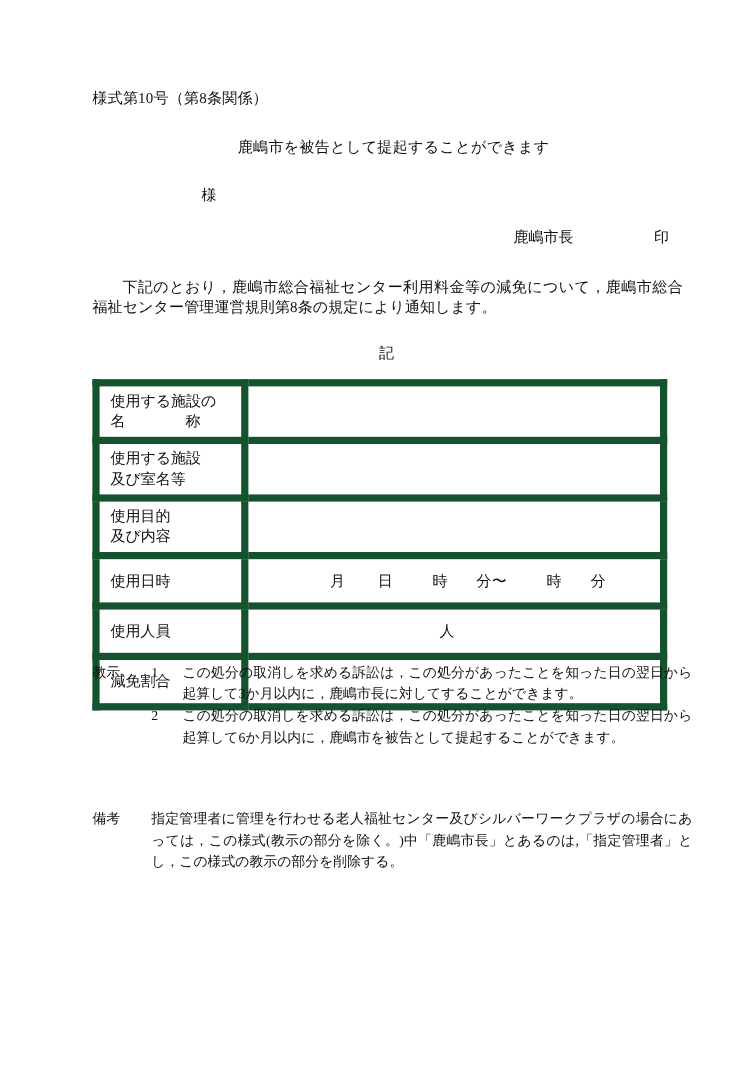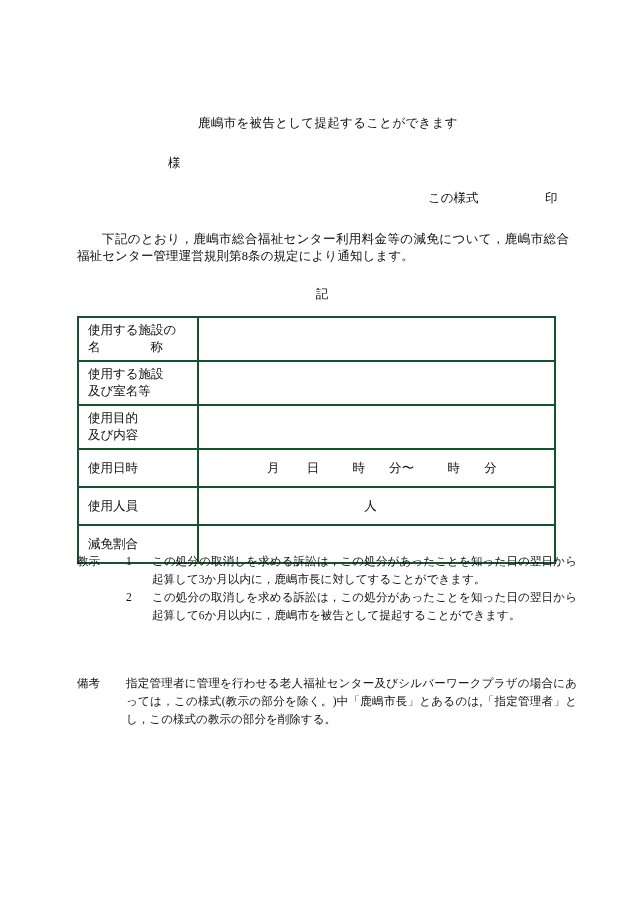--- a/index.html
+++ b/index.html
@@ -96,21 +96,21 @@
   .form-table {
     position: absolute;
     left: 77px;
     top: 316px;
     width: 479px;
     border-collapse: collapse;
     table-layout: fixed;
     font-size: 12.5px;
   }
   .form-table td {
-    border: 2px solid #14532d;
+    border: 6px solid #14532d;
     padding: 0;
     vertical-align: middle;
   }
   .form-table td.label {
     width: 100px;
     padding: 4px 9px 4px 9px;
     line-height: 17px;
   }
   .form-table td.value {
     padding: 4px 10px;
@@ -203,27 +203,28 @@
     display: block;
     text-align: justify;
     letter-spacing: 0.05px;
   }
 </style>
 </head>
 <body>
 
 <div class="page">
 
+  <div class="abs form-no">様式第10号（第8条関係）</div>
 
   <div class="abs doc-title">鹿嶋市を被告として提起することができます</div>
 
   <div class="abs addressee">様</div>
 
   <div class="abs issuer-row">
-    <span class="issuer-name">この様式</span>
+    <span class="issuer-name">鹿嶋市長</span>
     <span class="issuer-seal">印</span>
   </div>
 
   <div class="abs body-para">下記のとおり，鹿嶋市総合福祉センター利用料金等の減免について，鹿嶋市総合福祉センター管理運営規則第8条の規定により通知します。</div>
 
   <div class="abs ki-mark">記</div>
 
   <table class="form-table">
     <tbody>
       <tr class="row-2line">

